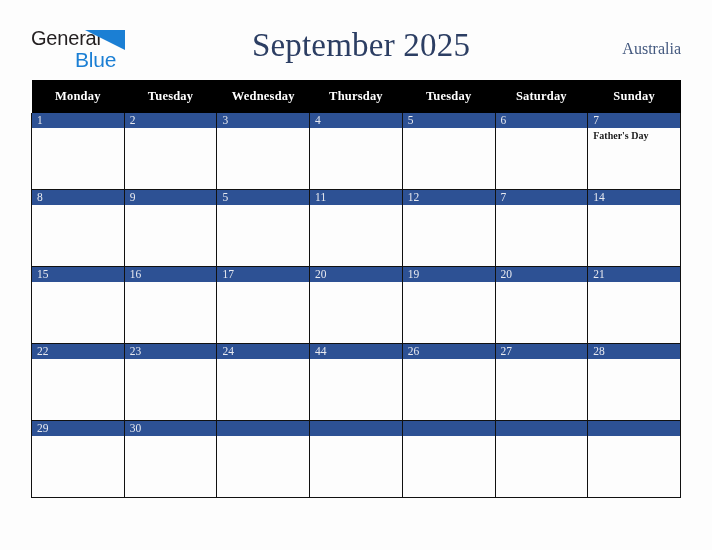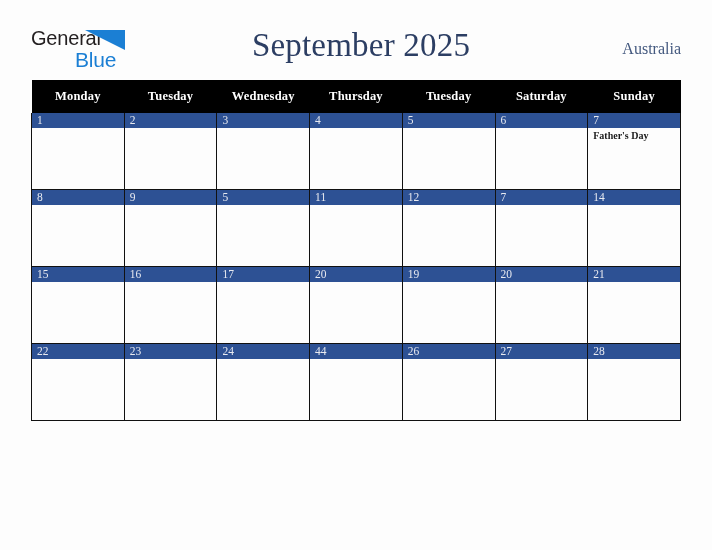--- a/index.html
+++ b/index.html
@@ -278,14 +278,44 @@
         </td>
         <td>
           <div class="daybar">27</div>
           <div class="daybody"></div>
         </td>
         <td>
           <div class="daybar">28</div>
           <div class="daybody"></div>
         </td>
       </tr>
+      <tr>
+        <td>
+          <div class="daybar">29</div>
+          <div class="daybody"></div>
+        </td>
+        <td>
+          <div class="daybar">30</div>
+          <div class="daybody"></div>
+        </td>
+        <td>
+          <div class="daybar"></div>
+          <div class="daybody"></div>
+        </td>
+        <td>
+          <div class="daybar"></div>
+          <div class="daybody"></div>
+        </td>
+        <td>
+          <div class="daybar"></div>
+          <div class="daybody"></div>
+        </td>
+        <td>
+          <div class="daybar"></div>
+          <div class="daybody"></div>
+        </td>
+        <td>
+          <div class="daybar"></div>
+          <div class="daybody"></div>
+        </td>
+      </tr>
     </tbody>
 </table>
 
 </body></html>

